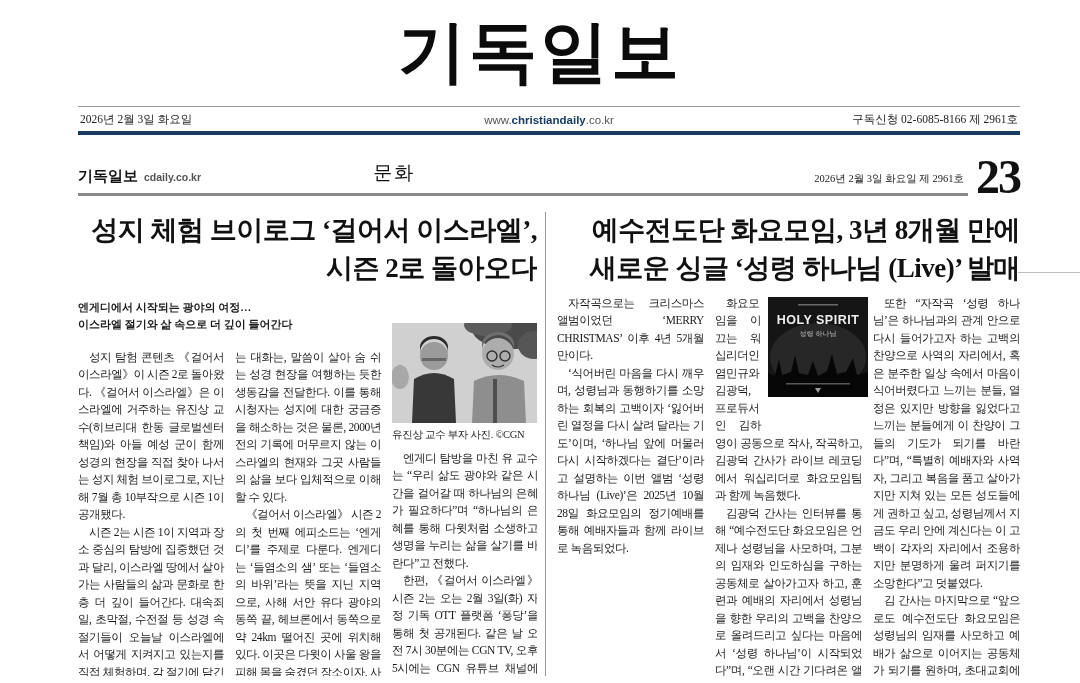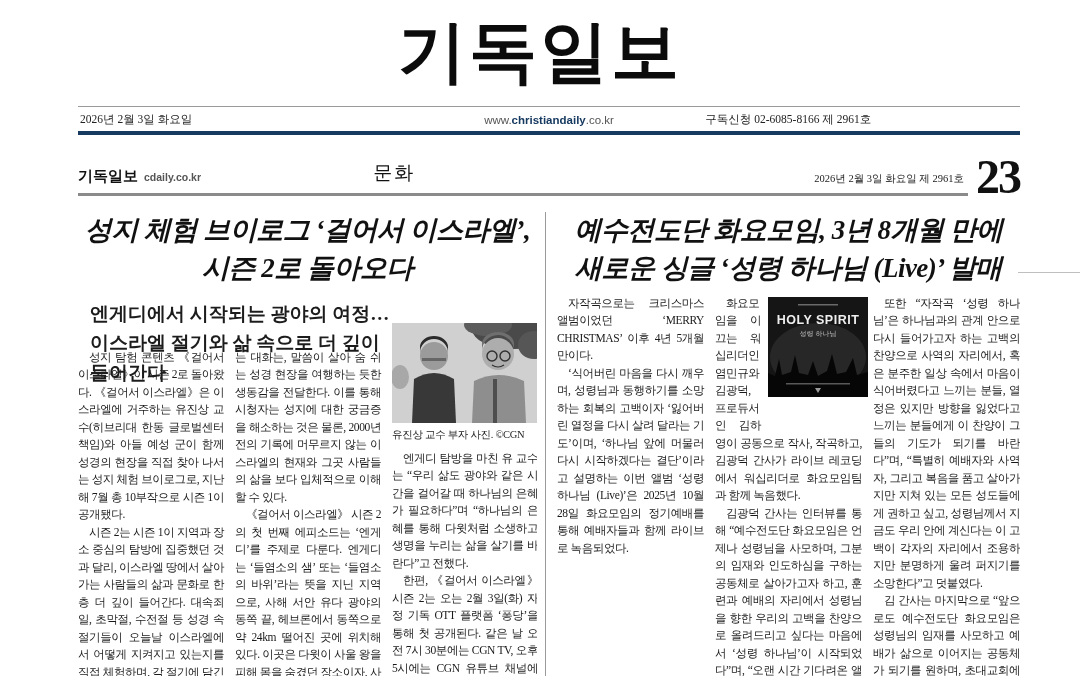--- a/index.html
+++ b/index.html
@@ -7,40 +7,40 @@
   body { font-family:"Liberation Serif", serif; color:#111; position:relative; }
 
   .masthead { text-align:center; padding-top:10px; height:102px; }
   .masthead h1 { font-size:68px; font-weight:900; letter-spacing:3px; line-height:1.25; color:#0b0b0b; }
 
   .info-bar { margin:4px 60px 0 78px; border-top:1px solid #9a9a9a; border-bottom:4px solid var(--navy,#173a60);
               display:flex; align-items:center; padding:5px 2px 4px; font-size:11.5px; color:#222; }
   .info-bar > div { flex:1; }
   .info-center { text-align:center; font-family:"Liberation Sans", sans-serif; color:#555; }
   .info-center b { color:var(--navy,#173a60); font-weight:700; }
-  .info-right { text-align:left; }
+  .info-right { text-align:right; }
 
   .section-row { margin:22px 60px 0 78px; display:flex; align-items:flex-end; }
   .section-main { flex:1; display:flex; align-items:flex-end; border-bottom:3px solid #8a8a8a; padding:0 4px 7px 0; }
   .section-main > div { flex:1; }
   .brand { font-weight:700; font-size:15px; }
   .brand small { font-weight:700; font-size:10.5px; color:#555; margin-left:6px; font-family:"Liberation Sans", sans-serif; }
   .section-name { text-align:left; font-size:19px; letter-spacing:2px; }
   .edition { text-align:right; font-size:10.5px; color:#222; }
   .page-num { font-size:48px; font-weight:700; line-height:0.82; letter-spacing:-2px; margin-left:8px; }
 
   .content { margin:12px 60px 0 78px; display:flex; height:468px; }
   .article-left  { width:459px; overflow:hidden; }
   .v-divider { width:1px; background:#9a9a9a; margin:4px 11px 0 8px; }
   .article-right { flex:1; overflow:hidden; }
 
-  .headline { font-size:27px; font-weight:700; text-align:center; line-height:1.38; padding:4px 0 6px; letter-spacing:-0.5px;font-style:italic; }
+  .headline { font-size:27px; font-weight:700; text-align:right; line-height:1.38; padding:4px 0 6px; letter-spacing:-0.5px; }
 
   .la-body { position:relative; display:flex; gap:11px; margin-top:4px; }
-  .subhead { position:absolute; top:2px; left:12px; width:310px; font-size:19px; font-weight:600; line-height:1.55; color:#1c1c1c; }
+  .subhead { position:absolute; top:2px; left:0; width:310px; font-size:11px; font-weight:600; line-height:1.55; color:#1c1c1c; }
   .col { width:146px; flex:none; }
   .pad-sub { padding-top:52px; }
   .pad-photo { padding-top:26px; }
 
   p.bt { font-size:11.5px; line-height:17.5px; text-align:justify; letter-spacing:-0.4px; color:#1a1a1a; text-indent:11px; }
   p.bt.cont { text-indent:0; }
 
   figure.photo { margin:0 0 8px; }
   figure.photo svg { display:block; width:100%; height:100px; }
   figcaption { font-size:10.5px; color:#222; margin-top:5px; letter-spacing:-0.3px; }

